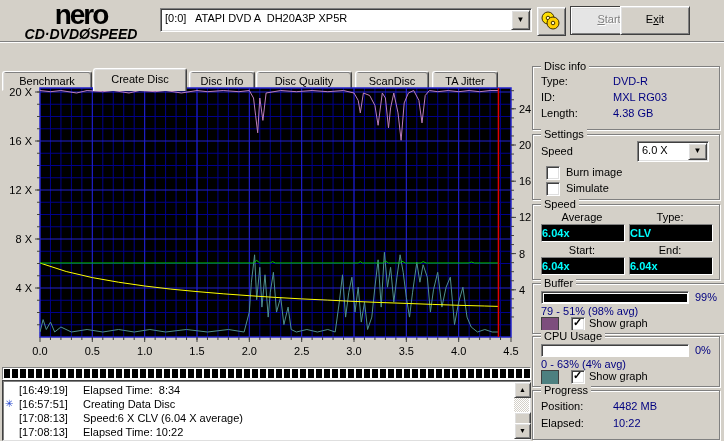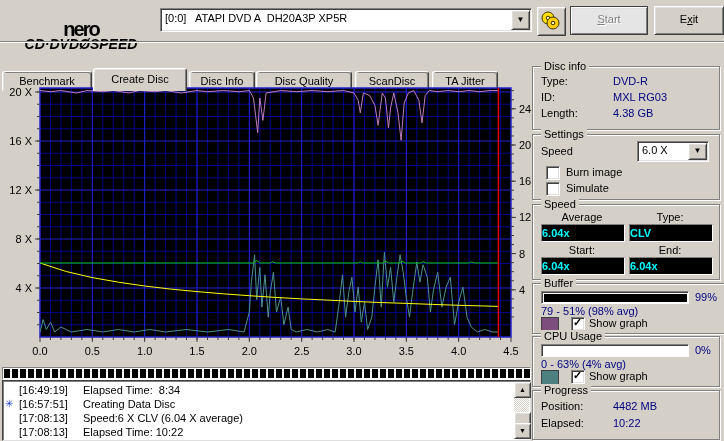--- a/index.html
+++ b/index.html
@@ -9,29 +9,29 @@
   .pre{white-space:pre;}
   
   .raised{background:#e5e5e5;border:1px solid;border-color:#404040 #404040 #404040 #404040;
     box-shadow:inset 1px 1px 0 #ffffff,inset -1px -1px 0 #808080,inset 2px 2px 0 #dfdfdf;}
   .raised-soft{background:#d4d0c8;border:1px solid;border-color:#ffffff #404040 #404040 #ffffff;
     box-shadow:inset 1px 1px 0 #dfdfdf,inset -1px -1px 0 #808080;}
   .sunken{background:#fff;border:1px solid;border-color:#808080 #ffffff #ffffff #808080;
     box-shadow:inset 1px 1px 0 #404040,inset -1px -1px 0 #dfdfdf;}
   
   .logo{left:6px;top:1px;width:150px;text-align:center;line-height:1;}
-  .logo .l1{font-weight:bold;font-size:20px;letter-spacing:-2px;margin-top:18px;}
+  .logo .l1{font-weight:bold;font-size:28px;letter-spacing:-2px;}
   .logo .l2{font-weight:bold;font-style:italic;font-size:14px;letter-spacing:0px;margin-top:-2px;}
   .combo{left:160px;top:8px;width:370px;height:22px;}
   .combo .txt{position:absolute;left:4px;top:3px;}
   .combo-arrow{position:absolute;top:1px;right:1px;width:17px;height:18px;text-align:center;line-height:17px;font-size:8px;}
   .toolbtn{left:537px;top:7px;width:27px;height:27px;}
   .btn{height:27px;text-align:center;line-height:25px;}
   .btn-start{left:570px;top:6px;width:76px;color:#808080;text-shadow:1px 1px 0 #fff;}
-  .btn-exit{left:654px;top:6px;width:68px;}
+  .btn-exit{left:620px;top:6px;width:68px;}
   .u{text-decoration:underline;}
   .etch{left:0;top:41px;width:724px;height:0;border-top:1px solid #808080;border-bottom:1px solid #ffffff;}
   
   #tabrow{left:2px;top:48px;height:21px;}
   .tab{position:absolute;top:3px;height:18px;background:#d4d0c8;
     border:1px solid;border-color:#ffffff #404040 #d4d0c8 #ffffff;
     box-shadow:inset 1px 0 0 #dfdfdf,inset -1px 1px 0 #808080;
     border-radius:3px 3px 0 0;text-align:center;line-height:18px;padding:0 7px;margin-top:20px;}
   .tab.active{top:0;height:22px;line-height:21px;z-index:3;border-bottom:none;
     box-shadow:inset 1px 1px 0 #dfdfdf,inset -1px 0 0 #808080;}

